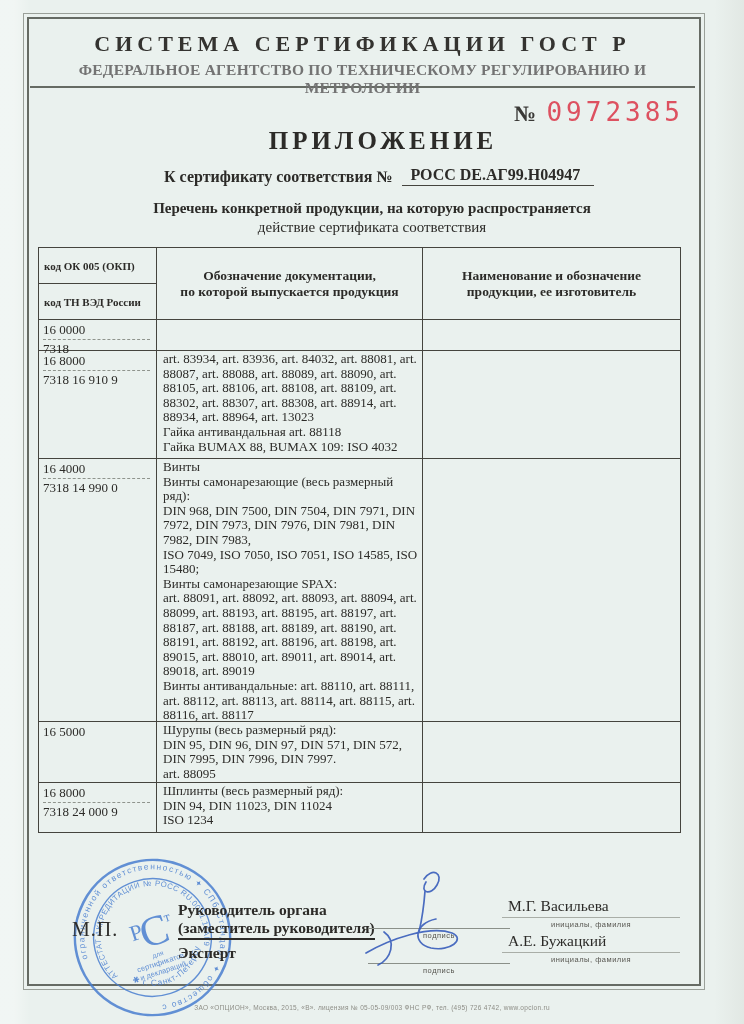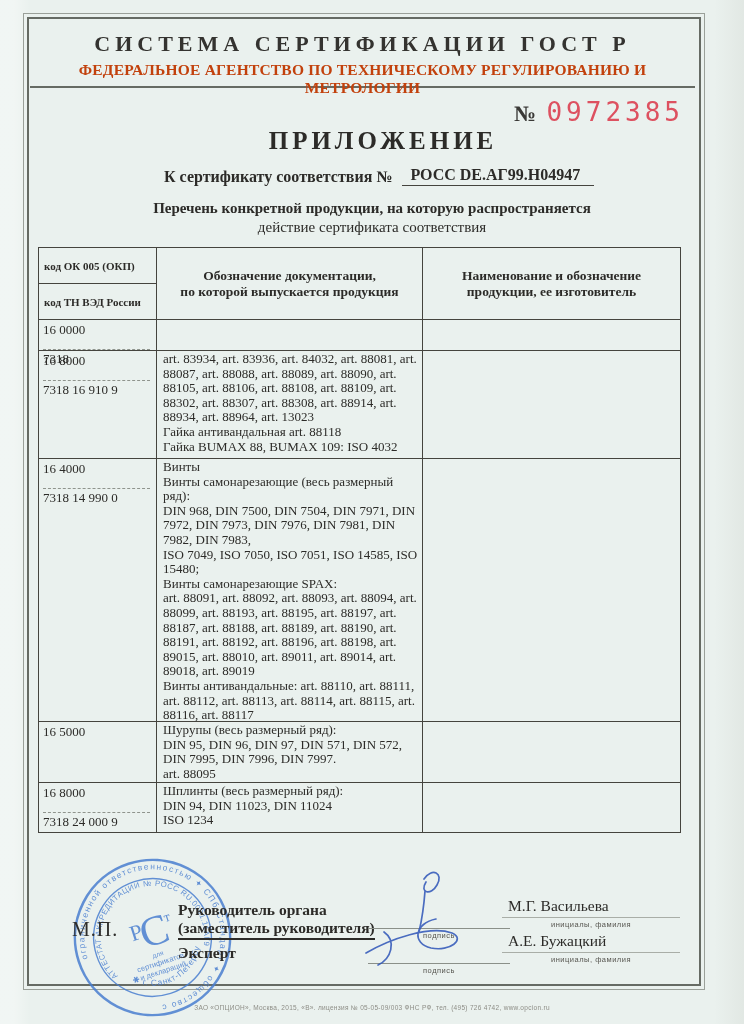--- a/index.html
+++ b/index.html
@@ -7,21 +7,21 @@
         font-family:"Liberation Serif",serif;color:#2c2b28;overflow:hidden;}
   #page::before{content:"";position:absolute;inset:0;
         background:linear-gradient(90deg,rgba(255,255,255,.35) 0 14px,rgba(255,255,255,0) 30px 96%,rgba(210,215,208,.35) 100%);
         pointer-events:none;}
   .frame-outer{position:absolute;left:23px;top:13px;width:680px;height:975px;border:1px solid #9aa099;}
   .frame-inner{position:absolute;left:3px;top:3px;right:3px;bottom:3px;border:2px solid #666b64;}
   
   .header-box{position:absolute;left:30px;top:20px;width:665px;height:66px;
         border-bottom:2px solid #666b64;text-align:center;}
   .header-title{padding-top:11px;font-size:22px;font-weight:bold;letter-spacing:5px;color:#343330;}
-  .header-subtitle{padding-top:4px;font-size:15.5px;font-weight:bold;letter-spacing:.2px;color:#c2410c;}
+  .header-subtitle{padding-top:4px;font-size:15.5px;font-weight:bold;letter-spacing:.2px;color:#737373;}
   
   .form-number{position:absolute;top:97px;right:60px;display:flex;align-items:baseline;gap:10px;}
   .no-sign{font-size:22px;font-weight:bold;color:#3a3936;}
   .no-value{font-family:"DejaVu Sans Mono",monospace;font-size:26px;color:#dd5160;letter-spacing:4px;}
   
   .doc-title{position:absolute;left:0;right:0;top:127px;text-align:center;padding-left:22px;
         font-size:25px;font-weight:bold;letter-spacing:4px;}
   .cert-line{position:absolute;left:164px;top:166px;display:flex;align-items:flex-end;}
   .cert-label{font-size:16px;font-weight:bold;}
   .cert-value{font-size:16px;font-weight:bold;margin-left:10px;padding:0 14px 1px 8px;
@@ -37,21 +37,21 @@
   .c2,.c3{border-left:1.5px solid #45443e;}
   .th{height:71px;}
   .th .c1{display:flex;flex-direction:column;}
   .th-c1-top,.th-c1-bot{flex:1;display:flex;align-items:center;padding-left:5px;
         font-weight:bold;font-size:11px;}
   .th-c1-top{border-bottom:1px solid #45443e;}
   .th .c2,.th .c3{display:flex;align-items:center;justify-content:center;text-align:center;
         font-weight:bold;font-size:13.5px;line-height:16px;white-space:pre-line;}
   .codes{padding:2px 3px 0 4px;line-height:15px;}
   .code-top{display:block;}
-  .has-div .code-top{border-bottom:1px dashed #8f948d;padding-bottom:12px;margin-bottom:1px;width:97%;}
+  .has-div .code-top{border-bottom:1px dashed #8f948d;padding-bottom:2px;margin-bottom:1px;width:97%;}
   .namecell{padding:1px 3px 0 6px;line-height:14.6px;white-space:pre-line;}
   .r1{height:31px;} .r2{height:108px;} .r3{height:263px;} .r4{height:61px;} .r5{height:50px;}
   
   .stamp-svg{position:absolute;left:35px;top:820px;width:235px;height:235px;opacity:.85;}
   .mp-label{position:absolute;left:72px;top:918px;font-size:20px;letter-spacing:1px;color:#2f2e2b;}
   .role-1{position:absolute;left:178px;top:901px;font-size:15.5px;font-weight:bold;}
   .role-2{position:absolute;left:178px;top:919px;font-size:15.5px;font-weight:bold;
         border-bottom:2px solid #2c2b28;padding-bottom:1px;}
   .role-expert{position:absolute;left:178px;top:944px;font-size:15.5px;font-weight:bold;}
   .sig-line{position:absolute;height:0;border-top:1px solid #8b9089;}

